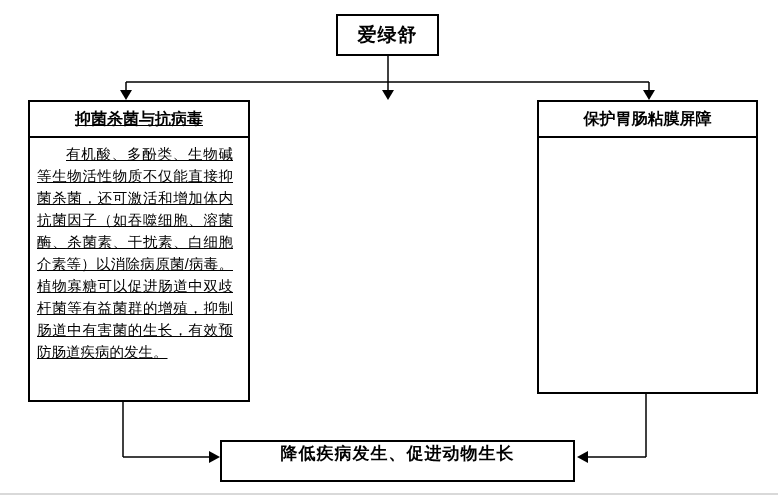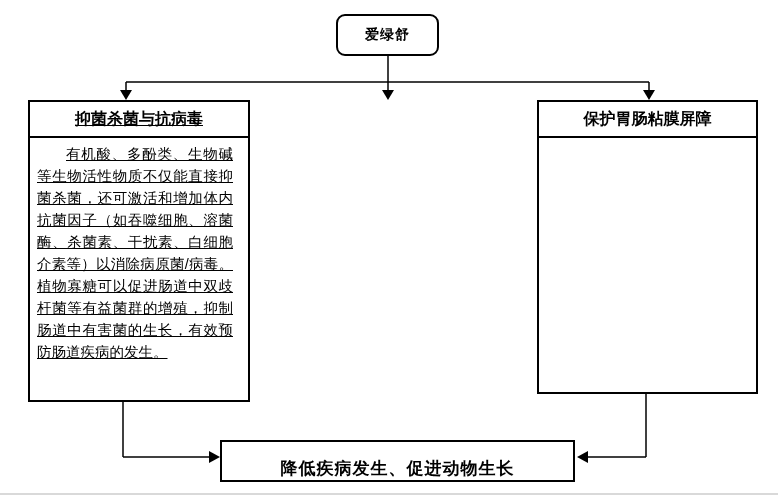--- a/index.html
+++ b/index.html
@@ -12,42 +12,42 @@
     overflow:hidden;
   }
   .abs{position:absolute;box-sizing:border-box;}
   .box{
     border:2px solid #000;
     background:#fff;
   }
   .product-box{
     left:336px;top:14px;width:103px;height:42px;
     display:flex;align-items:center;justify-content:center;
-    font-size:14px;font-weight:bold;letter-spacing:1px;border-radius:9px;
+    font-size:19px;font-weight:bold;letter-spacing:1px;
   }
   .branch-box{top:100px;}
   .branch-left{left:28px;width:222px;height:302px;text-decoration:underline;}
   .branch-mid{left:287px;width:208px;height:294px;}
   .branch-right{left:537px;width:221px;height:294px;}
   .branch-header{
     height:34px;line-height:34px;
     border-bottom:2px solid #000;
     text-align:center;
     font-size:16px;font-weight:bold;
   }
   .branch-body{
     padding:5px 15px 0 7px;
     font-size:14.5px;
     line-height:22px;
     text-align:justify;
     text-indent:2em;
   }
   .outcome-box{
     left:220px;top:440px;width:355px;height:42px;
-    display:flex;align-items:flex-end;justify-content:center;
+    display:flex;align-items:flex-start;justify-content:center;
     font-size:17px;font-weight:bold;letter-spacing:1px;
   }
   .svg-layer{position:absolute;left:0;top:0;width:778px;height:500px;pointer-events:none;}
   .page-rule{
     left:0;top:493px;width:778px;height:2px;
     background:#d9d9d9;
   }
 </style>
 </head>
 <body>

